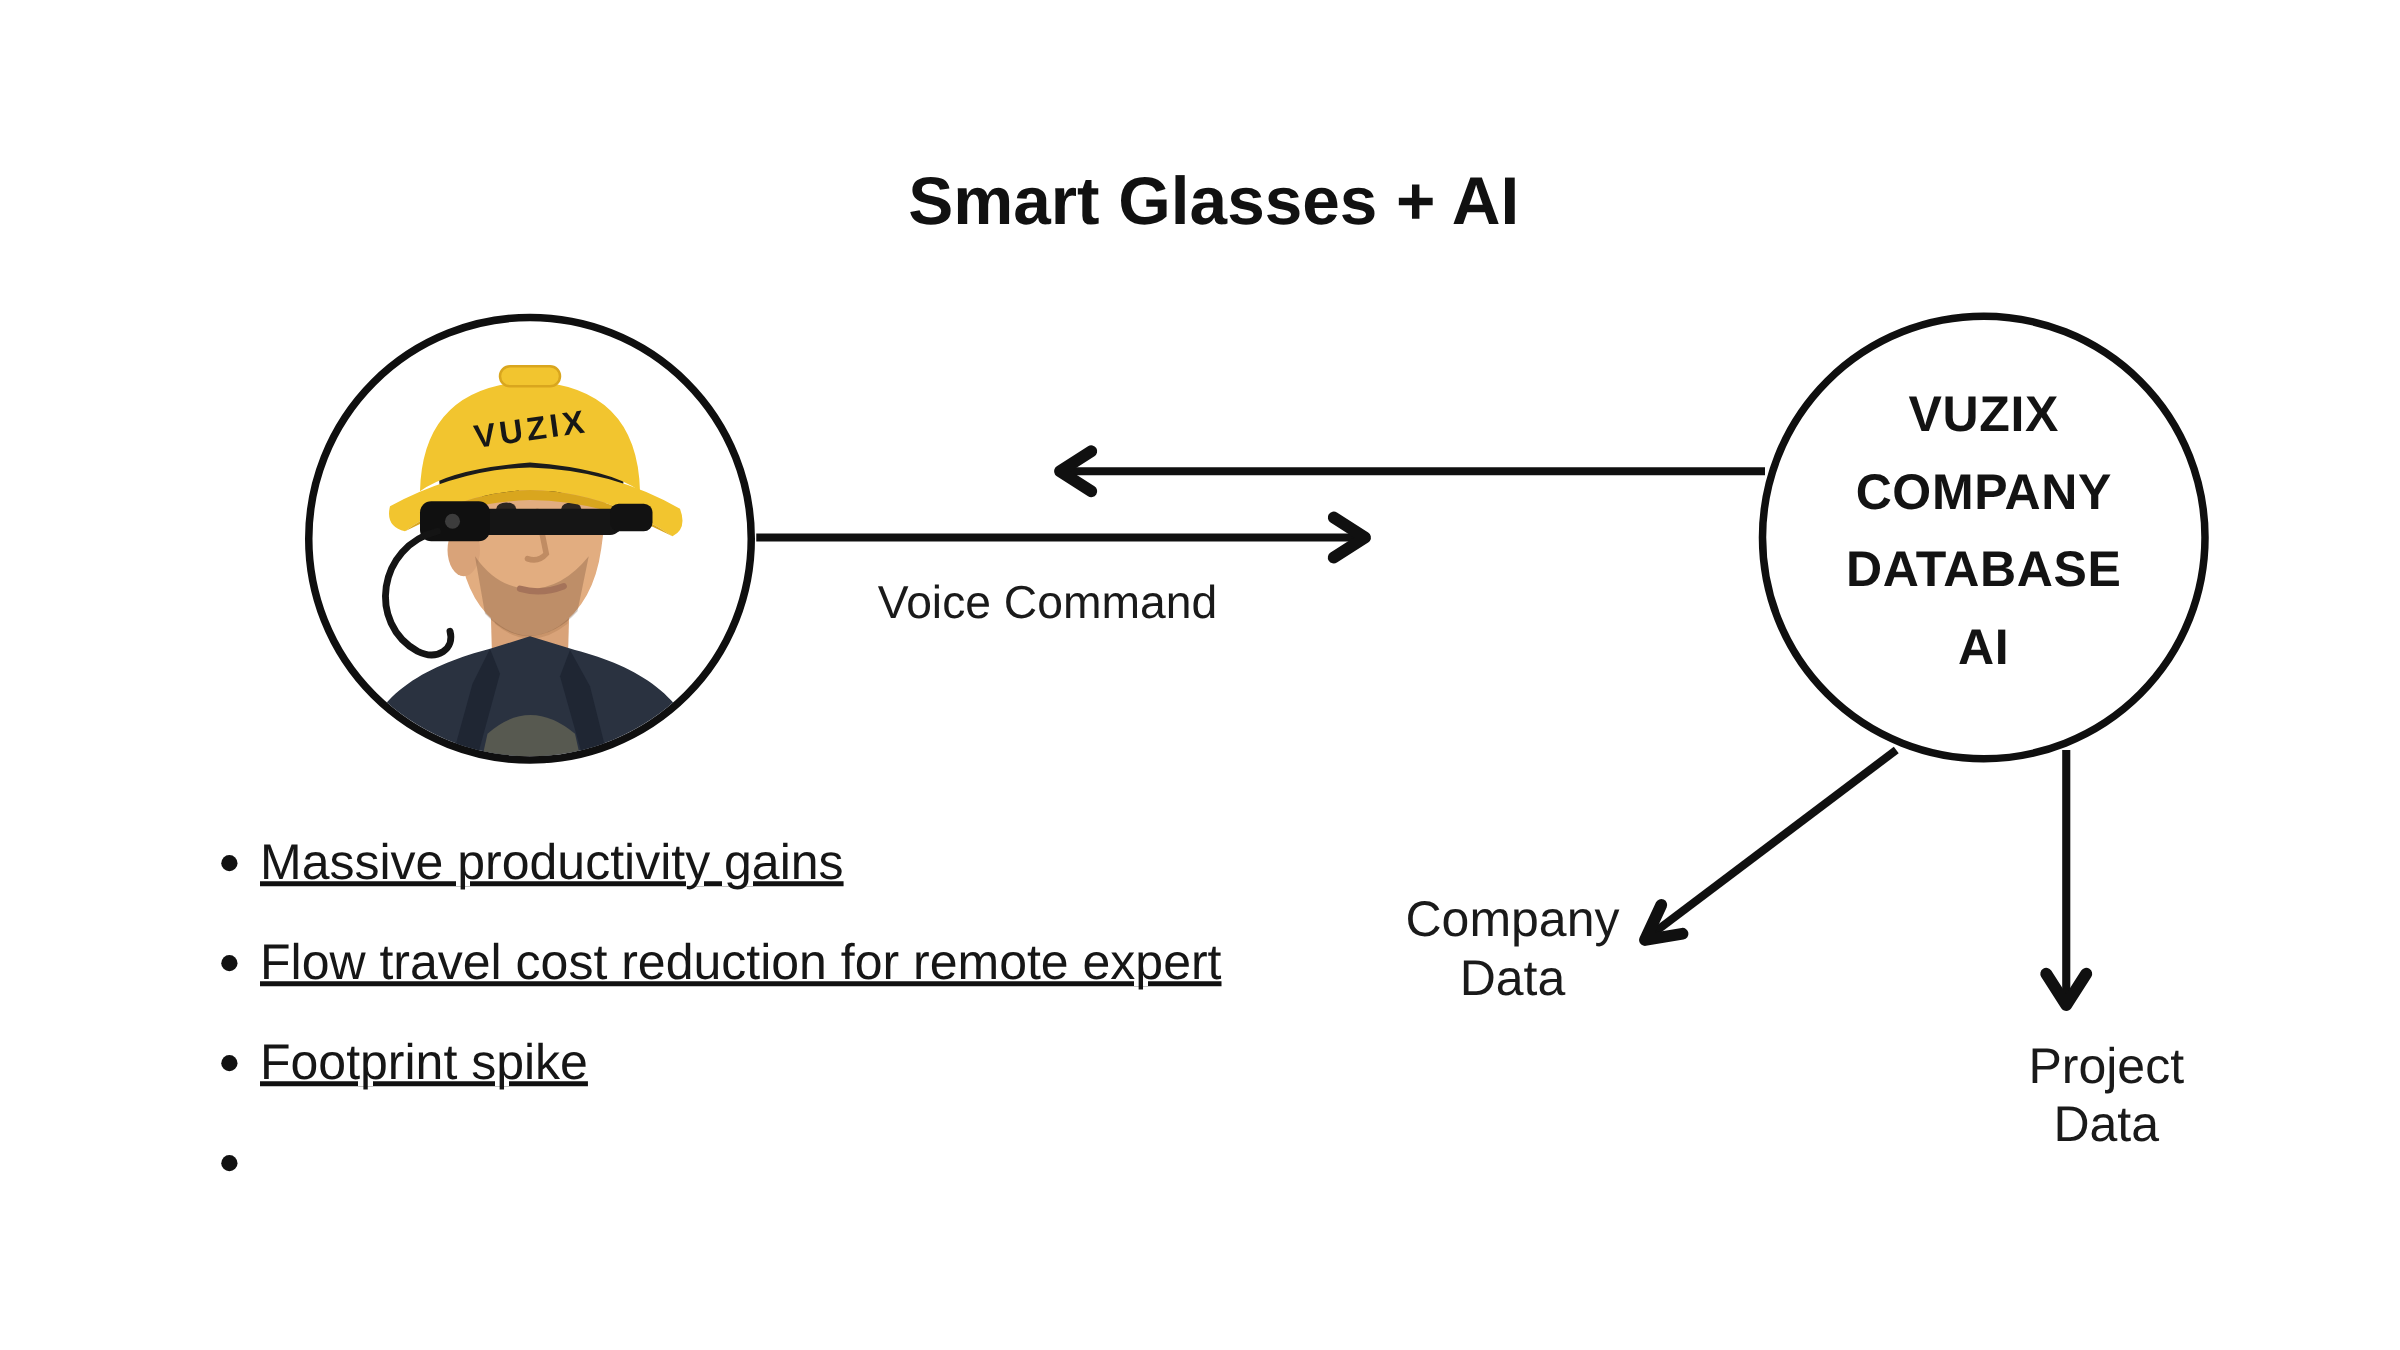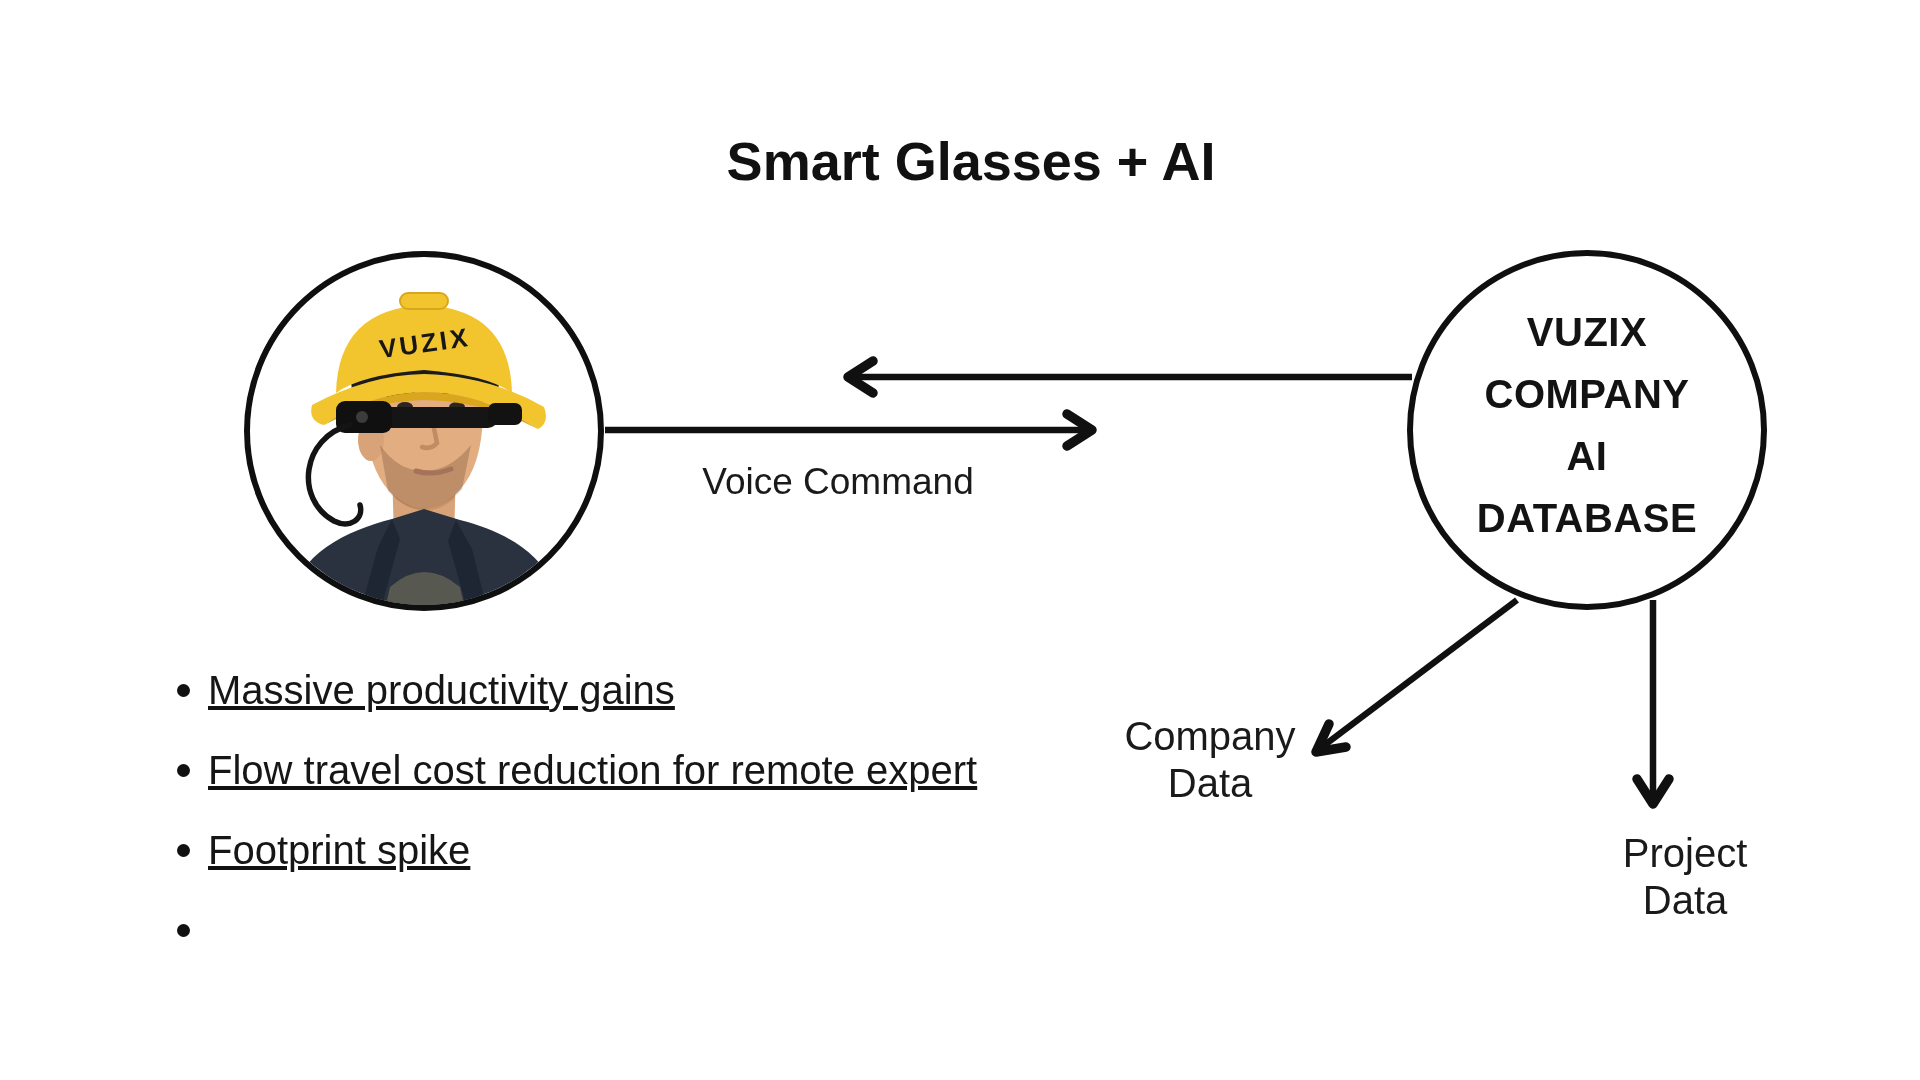--- a/index.html
+++ b/index.html
@@ -88,22 +88,22 @@
       <circle cx="112" cy="160" r="6" fill="#3c3c3c"></circle>
       <rect x="238" y="146" width="34" height="22" rx="7" fill="#121212"></rect>
       <path d="M100 168 C 52 180 44 242 84 264 C 100 272 114 262 110 248" stroke="#141414" stroke-width="5.5" fill="none" stroke-linecap="round"></path>
     </svg>
   </div>
 
   <div class="circle db-circle">
     <div class="db-text">
       <div>VUZIX</div>
       <div>COMPANY</div>
+      <div>DATABASE</div>
       <div>AI</div>
-      <div>DATABASE</div>
     </div>
   </div>
 
   <svg class="arrow-layer" width="1920" height="1080" viewBox="0 0 1920 1080">
     <g stroke="#101010" fill="none">
 
       <g>
         <path d="M856 377 H 1412" stroke-width="6.5"></path>
         <path d="M873 361 L848 377 L873 393" stroke-width="9.5" stroke-linecap="round" stroke-linejoin="round"></path>
       </g>

